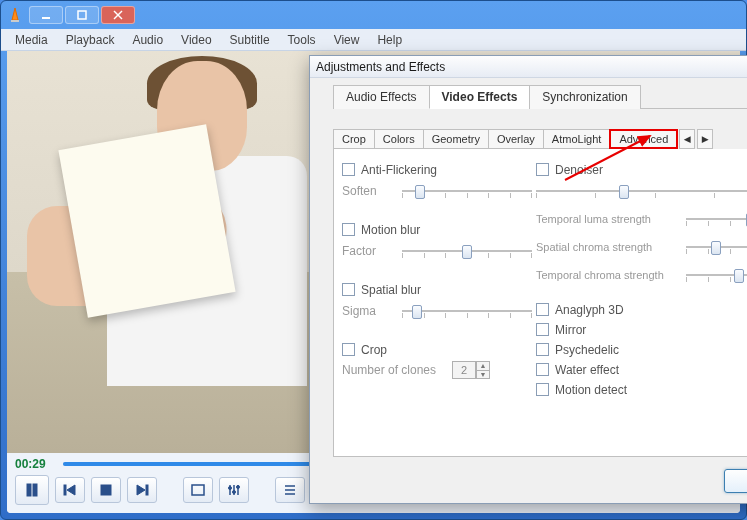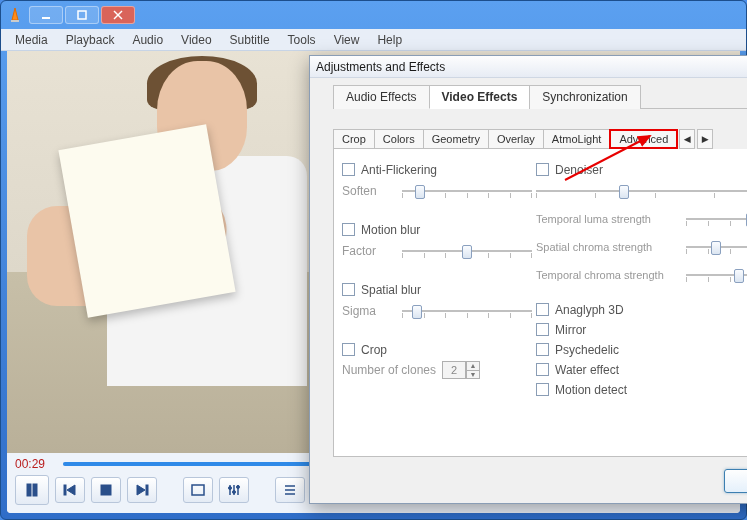--- a/index.html
+++ b/index.html
@@ -25,21 +25,21 @@
   .frame .person { position:absolute; left:10px; top:5px; width:290px; height:330px; }
   .frame .head { position:absolute; left:140px; top:5px; width:90px; height:110px; background:#e9c4a7; border-radius:45% 45% 40% 40%; }
   .frame .hair { position:absolute; left:130px; top:0; width:110px; height:55px; background:#6d5134; border-radius:50% 50% 20% 20%; }
   .frame .torso { position:absolute; left:90px; top:100px; width:200px; height:230px; background:#f4f4f4; border-radius:20px 20px 0 0; }
   .frame .arm { position:absolute; left:40px; top:140px; width:170px; height:80px; background:#e9c4a7; border-radius:40px; transform:rotate(-8deg); }
   .frame .hand { position:absolute; left:10px; top:150px; width:140px; height:100px; background:#e9c4a7; border-radius:30px; }
   .frame .paper { position:absolute; left:55px; top:80px; width:150px; height:170px; background:#fdfbef; transform:rotate(-10deg); box-shadow:0 4px 10px rgba(0,0,0,.25); }
   
   .controls { background:#eef3fa; padding: 4px 8px 8px 8px; }
   .progress-row { display:flex; align-items:center; gap:8px; margin-bottom:4px; }
-  .time { color:#b91c1c; width:40px; }
+  .time { color:#15803d; width:40px;font-weight:bold; }
   .progress { flex:1; height:12px; position:relative; }
   .progress-track { position:absolute; top:4px; left:0; right:0; height:4px; background:#c7d4e6; border-radius:2px; }
   .progress-fill { position:absolute; top:4px; left:0; width:58%; height:4px; background:#2f8ae8; border-radius:2px; }
   .progress-knob { position:absolute; top:0; left:58%; width:10px; height:10px; background:#2f8ae8; border:1px solid #1c5fa8; border-radius:50%; transform:translateX(-50%); }
   
   .btnrow { display:flex; align-items:center; gap:6px; }
   .tbtn { width:30px; height:26px; border:1px solid #b8c6da; background:linear-gradient(#fff,#e4ebf5); border-radius:3px; display:flex; align-items:center; justify-content:center; cursor:pointer; color:#2a4f8a; }
   .tbtn.big { width:34px; height:30px; }
   .tbtn svg { width:14px; height:14px; fill:#2a4f8a; stroke:#2a4f8a; }
   .spacer { width:14px; }
@@ -74,21 +74,21 @@
   .chk .box { width:13px; height:13px; border:1px solid #8a9db5; background:#fff; flex-shrink:0; }
   .slider-row { display:flex; align-items:center; gap:20px; padding:2px 0 6px 0; color:#999; font-size:11px; }
   .slider-row .lbl { flex:0 0 auto; min-width:40px; }
   .slider-row.wide .lbl { min-width:130px; font-size:11px; }
   .slider { flex:1; height:20px; position:relative; }
   .slider .track { position:absolute; left:0; right:0; top:9px; height:2px; background:#c0c0c0; }
   .slider .ticks { position:absolute; left:0; right:0; top:12px; height:6px; display:flex; justify-content:space-between; }
   .slider .ticks i { width:1px; height:5px; background:#bbb; display:block; }
   .slider .knob { position:absolute; top:4px; width:10px; height:14px; background:linear-gradient(#fafcff,#dbe5f1); border:1px solid #8aa0bf; border-radius:2px; }
   
-  .numbox { display:flex; align-items:center; gap:6px; color:#999; padding:2px 0; }
+  .numbox { display:flex; align-items:center; gap:16px; color:#999; padding:2px 0; }
   .spin { display:flex; align-items:center; }
   .spin input { width:24px; height:18px; border:1px solid #b0b0b0; background:#f4f4f4; text-align:center; color:#888; font-size:11px; }
   .spin .arrs { display:flex; flex-direction:column; }
   .spin .arrs div { width:14px; height:9px; border:1px solid #b0b0b0; background:#f4f4f4; font-size:7px; line-height:7px; text-align:center; color:#777; cursor:pointer; }
   .spin .arrs div:first-child { border-bottom:none; }
   
   .dlg-footer { padding:6px 10px 10px 0; display:flex; justify-content:flex-end; background:#f0f0f0; }
   .dlg-btn { padding:4px 22px; border:1px solid #3c7fb1; background:linear-gradient(#fefefe,#e4f0fb); border-radius:3px; cursor:pointer; color:#000; box-shadow:0 0 3px rgba(60,127,177,.5); }
 </style>
 </head>

